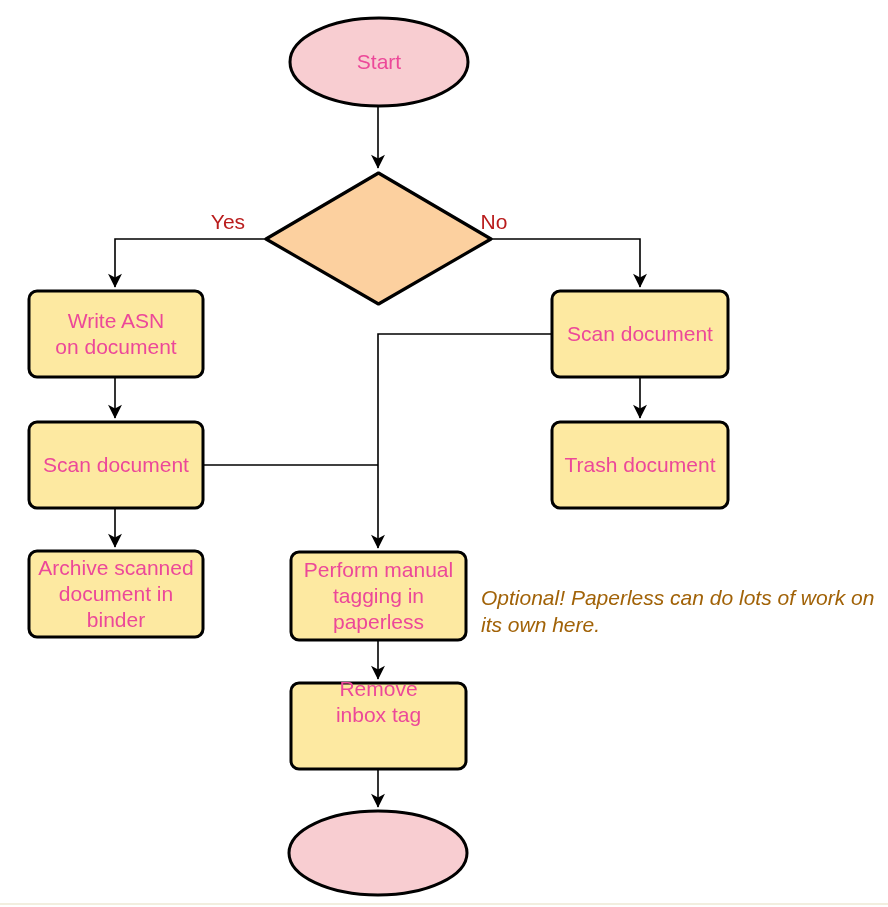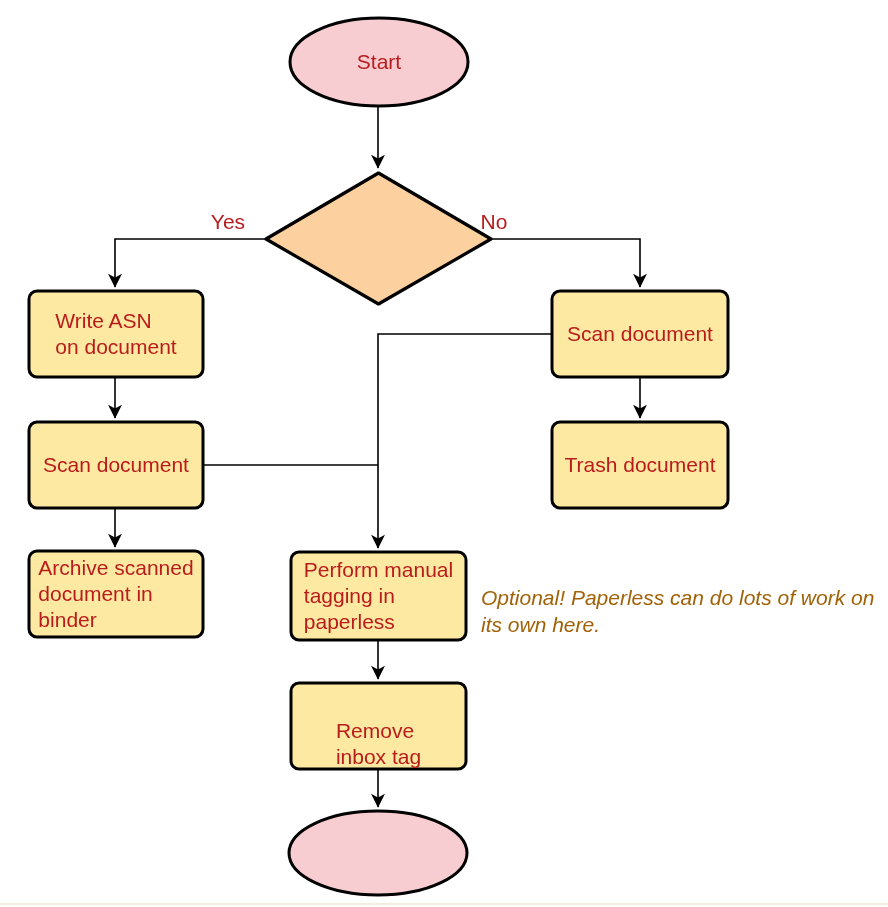--- a/index.html
+++ b/index.html
@@ -19,25 +19,25 @@
     position: absolute;
     left: 0; top: 0;
     width: 888px;
     height: 907px;
   }
   .node-label {
     position: absolute;
     display: flex;
     align-items: center;
     justify-content: center;
-    text-align: left;
+    text-align: center;
     white-space: pre-line;
     font-size: 21px;
     line-height: 1.24;
-    color: #b91c1c;
+    color: #ec4899;
     pointer-events: none;
   }
   .edge-label {
     position: absolute;
     display: flex;
     align-items: center;
     justify-content: center;
     font-size: 21px;
     color: #b91c1c;
     pointer-events: none;
@@ -122,21 +122,21 @@
 binder</div>
 
   <div class="node-label" style="left:552px; top:291px; width:176px; height:86px;">Scan document</div>
 
   <div class="node-label" style="left:552px; top:422px; width:176px; height:86px;">Trash document</div>
 
   <div class="node-label" style="left:291px; top:552px; width:175px; height:88px;">Perform manual
 tagging in
 paperless</div>
 
-  <div class="node-label" style="left:291px; top:701px; width:175px; height:86px;">Remove
+  <div class="node-label" style="left:291px; top:659px; width:175px; height:86px;">Remove
 inbox tag</div>
 
 
   <div class="edge-label" style="left:198px; top:209px; width:60px; height:26px;">Yes</div>
 
   <div class="edge-label" style="left:464px; top:209px; width:60px; height:26px;">No</div>
 
   <div class="note-text">Optional! Paperless can do lots of work on
 its own here.</div>
 

